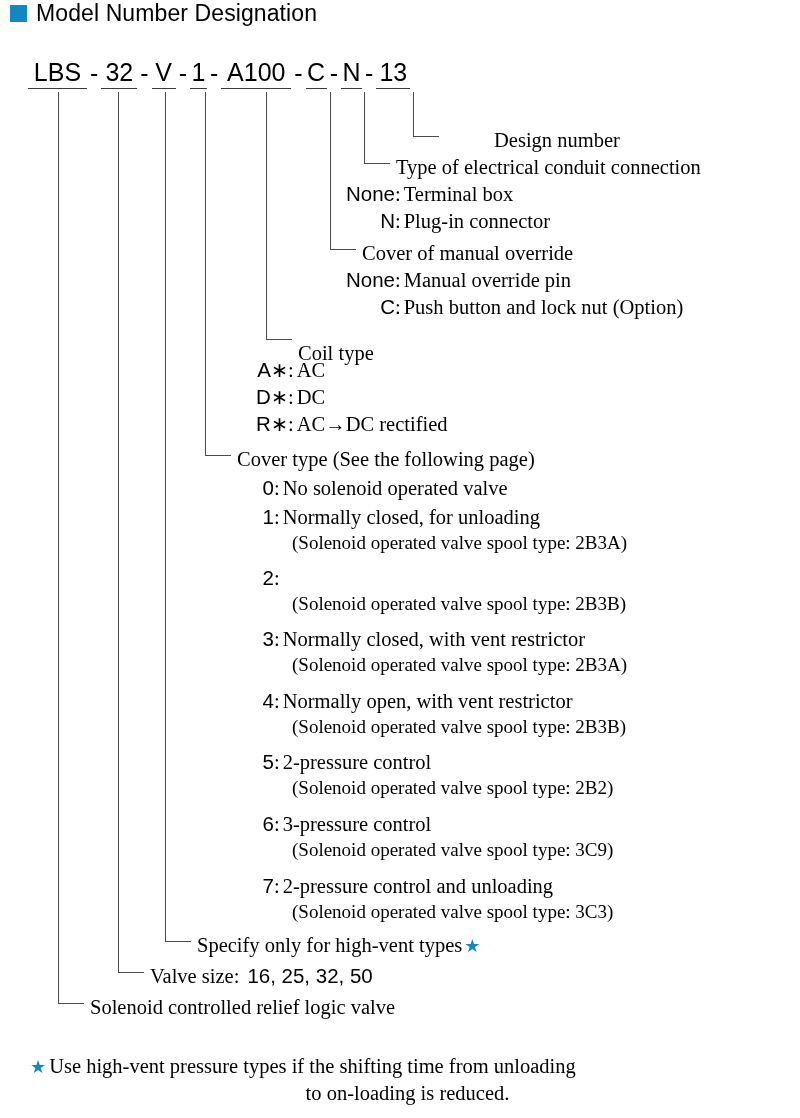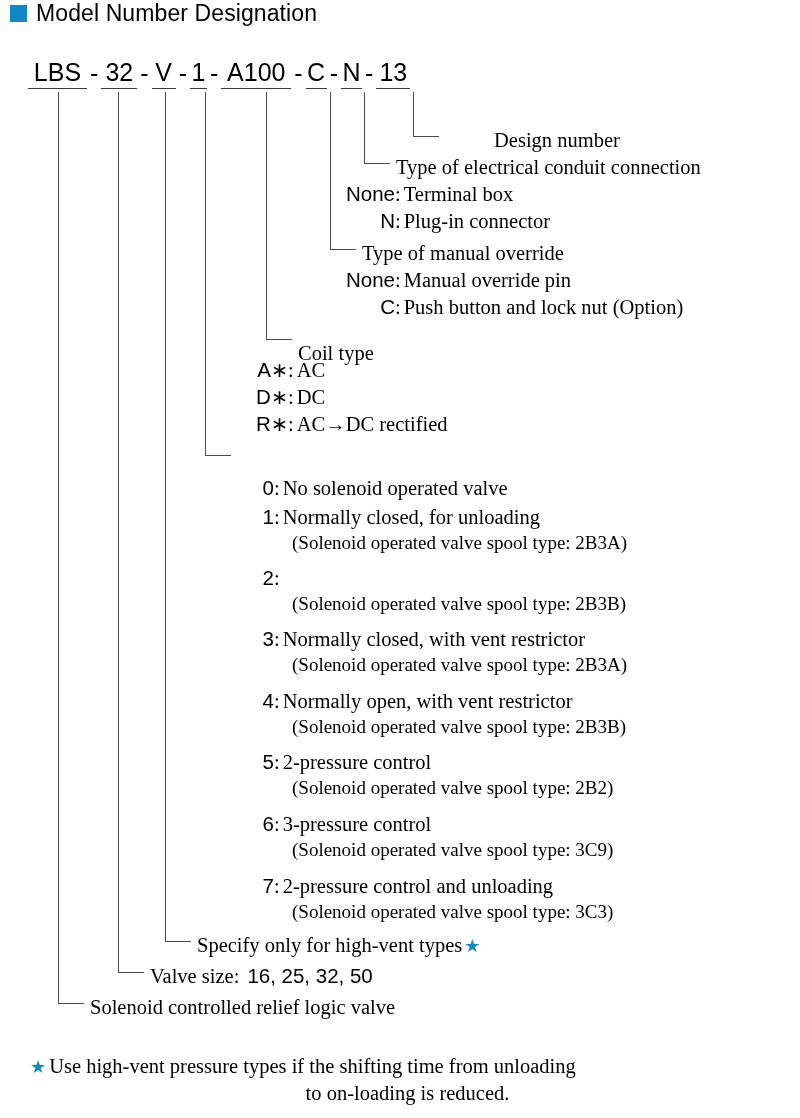--- a/index.html
+++ b/index.html
@@ -207,21 +207,21 @@
     <span class="k" style="width:110px">None</span>
     <span class="colon">:</span>
     <span class="v">Terminal box</span>
   </div>
   <div class="kv" style="left:285px; top:211px;">
     <span class="k" style="width:110px">N</span>
     <span class="colon">:</span>
     <span class="v">Plug-in connector</span>
   </div>
 
-  <div class="node main" style="left:362px; top:243px;">Type of manual override</div>
+  <div class="node main" style="left:362px; top:243px;">Cover of manual override</div>
   <div class="kv" style="left:285px; top:270px;">
     <span class="k" style="width:110px">None</span>
     <span class="colon">:</span>
     <span class="v">Manual override pin</span>
   </div>
   <div class="kv" style="left:285px; top:297px;">
     <span class="k" style="width:110px">C</span>
     <span class="colon">:</span>
     <span class="v">Push button and lock nut (Option)</span>
   </div>
@@ -236,20 +236,21 @@
     <span class="k" style="width:48px">D∗</span>
     <span class="colon">:</span>
     <span class="v">DC</span>
   </div>
   <div class="kv" style="left:240px; top:414px;">
     <span class="k" style="width:48px">R∗</span>
     <span class="colon">:</span>
     <span class="v">AC→DC rectified</span>
   </div>
 
+  <div class="node main" style="left:237px; top:449px;">Cover type (See the following page)</div>
 
   <div class="kv" style="left:248px; top:478px;">
     <span class="k" style="width:26px">0</span>
     <span class="colon">:</span>
     <span class="v">No solenoid operated valve</span>
   </div>
 
   <div class="kv" style="left:248px; top:507px;">
     <span class="k" style="width:26px">1</span>
     <span class="colon">:</span>

